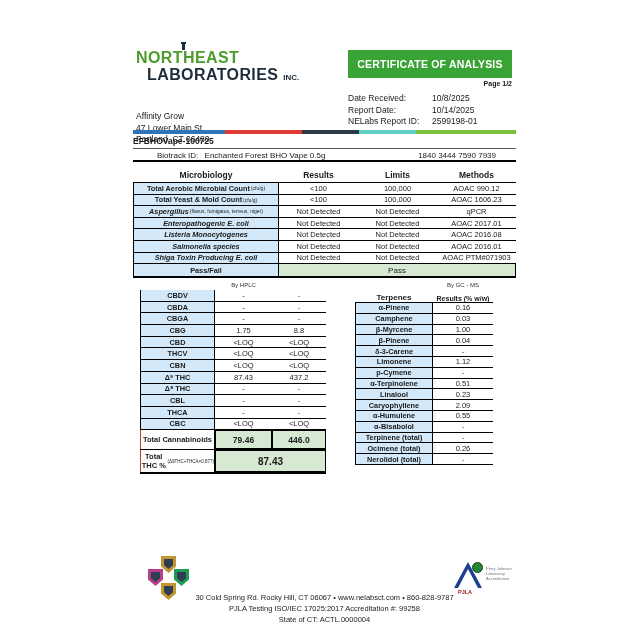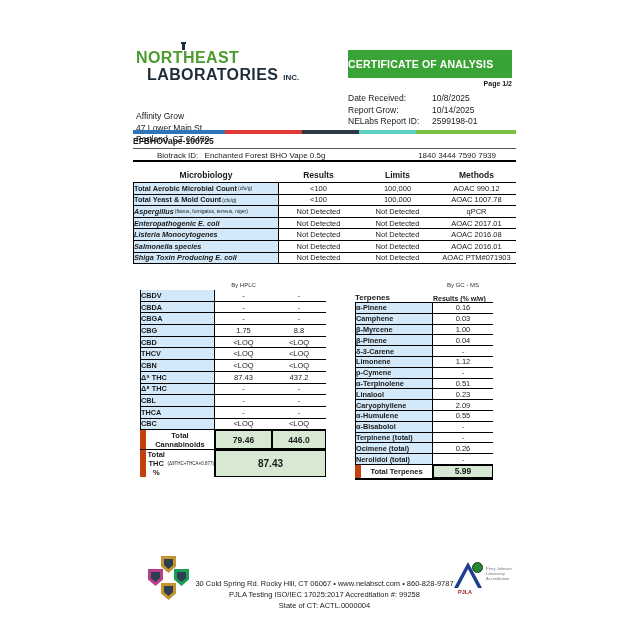--- a/index.html
+++ b/index.html
@@ -8,21 +8,21 @@
 
   
   .logo{position:absolute;left:136px;top:50px}
   .logo-l1{position:relative;font-size:16px;font-weight:bold;color:#4c9c2d;letter-spacing:.4px;line-height:16px}
   .vial{position:absolute;left:46px;top:-6px;width:3px;height:6px;background:#1e2c3a}
   .vial::before{content:"";position:absolute;left:-1px;top:-2px;width:5px;height:2px;background:#1e2c3a}
   .logo-l2{font-size:16px;font-weight:bold;color:#1e2c3a;margin-left:11px;letter-spacing:.4px;line-height:17px}
   .logo-inc{font-size:8px;letter-spacing:0}
   .client{position:absolute;left:136px;top:111px;font-size:8.5px;line-height:11.5px}
   .banner{position:absolute;left:348px;top:50px;width:164px;height:28px;background:#3aa336;color:#fff;
-          font-size:10.5px;font-weight:bold;line-height:28px;letter-spacing:.2px}
+          font-size:10.5px;font-weight:bold;text-align:center;line-height:28px;letter-spacing:.2px}
   .page-label{position:absolute;left:348px;top:80px;width:164px;text-align:right;font-size:7px;font-weight:bold}
   .meta{position:absolute;left:348px;top:93px;font-size:8.5px;line-height:11.5px}
   .meta-row{display:flex}
   .meta-label{width:84px}
 
   
   .colorbar{position:absolute;left:133px;top:130px;width:383px;height:4px;display:flex}
   .seg{height:100%}
   .seg1{width:24%;background:#2e74b8}.seg2{width:20%;background:#e03a36}
   .seg3{width:15%;background:#2c3a46}.seg4{width:15%;background:#5ed0c2}.seg5{width:26%;background:#7cc142}
@@ -30,27 +30,27 @@
   
   .sampleblock{position:absolute;left:133px;top:135px;width:383px}
   .sample-id{font-size:8.5px;font-weight:bold;height:13px;line-height:13px;border-bottom:1px solid #555}
   .biotrack{position:relative;font-size:8px;height:13px;line-height:13px;border-bottom:2.5px solid #000;padding-left:24px;box-sizing:border-box}
   .bt-name{margin-left:4px}
   .bt-num{position:absolute;right:20px;top:0}
 
   
   .trow{display:grid;align-items:center;text-align:center;box-sizing:border-box}
   .lcell{background:#d3e8f8;border-left:1px solid #000;border-right:1px solid #000;height:100%;
-         display:flex;align-items:center;justify-content:flex-start;font-weight:bold;font-size:7.3px;box-sizing:border-box}
+         display:flex;align-items:center;justify-content:center;font-weight:bold;font-size:7.3px;box-sizing:border-box}
   .lcell .note{font-size:5px;font-weight:normal;margin-left:1px}
   .it .nm{font-style:italic}
   .vcell{font-size:7.5px}
   .gcell{background:#d7e9d2;border:1px solid #000;height:100%;display:flex;align-items:center;justify-content:center;
          font-weight:bold;font-size:8.5px;box-sizing:border-box}
-  .wlabel{background:#fff;border-left:6px solid #c2410c;border-right:1px solid #000;height:100%;display:flex;
+  .wlabel{background:#fff;border-left:1px solid #c2410c;border-right:1px solid #000;height:100%;display:flex;
           align-items:center;justify-content:center;font-weight:bold;font-size:7.5px;box-sizing:border-box}
 
   
   .micro{position:absolute;left:133px;top:169px;width:383px}
   .mhead{display:grid;grid-template-columns:146px 79px 79px 79px;height:13px;line-height:12px;
          font-weight:bold;font-size:8.5px;border-bottom:1.6px solid #000;text-align:center}
   .mrow{grid-template-columns:146px 79px 79px 79px;height:11.6px;border-bottom:1.4px solid #000}
   .passrow{grid-template-columns:146px 237px;height:14px;border-bottom:2.5px solid #000}
   .passvalue{background:#d7e9d2;border-right:1px solid #000;height:100%;display:flex;align-items:center;
              justify-content:center;font-size:8px;box-sizing:border-box}
@@ -66,36 +66,36 @@
   .crow{grid-template-columns:75px 57px 54px;height:11.7px;border-bottom:1.3px solid #000}
   .ctotal{grid-template-columns:75px 57px 54px;height:20px;border-bottom:1.4px solid #000}
   .cthc{grid-template-columns:75px 111px;height:24px;border-bottom:2.5px solid #000}
   .cthc .gcell{font-size:10px}
   .formula{font-size:4.5px;font-weight:normal;margin-left:1px}
 
   
   .terp{position:absolute;left:355px;top:281px;width:138px}
   .terp .caption{width:60px;margin-left:78px;text-align:center}
   .thead{display:grid;grid-template-columns:78px 60px;height:12px;font-weight:bold;
-         border-bottom:1.6px solid #000;align-items:end}
+         border-bottom:1.6px solid #000;text-align:center;align-items:end}
   .thead .c0{font-size:8px}
   .thead .cx{font-size:7px;white-space:nowrap}
   .trow3{grid-template-columns:78px 60px;height:10.8px;border-bottom:1.2px solid #000}
   .ttotal{grid-template-columns:78px 60px;height:15px;border-bottom:2.5px solid #000}
 
   
   .badges{position:absolute;left:148px;top:556px;width:44px;height:46px}
   .badge{position:absolute;width:15px;height:17px;clip-path:polygon(0 0,100% 0,100% 62%,50% 100%,0 62%)}
   .badge::after{content:"";position:absolute;left:3px;top:3px;right:3px;bottom:4px;background:#2c3e50;
                 clip-path:polygon(0 0,100% 0,100% 62%,50% 100%,0 62%)}
   .badge-top{left:13px;top:0;background:#c49433}
   .badge-left{left:0;top:13px;background:#b73e8a}
   .badge-right{left:26px;top:13px;background:#1f9d55}
   .badge-bottom{left:13px;top:27px;background:#c49433}
-  .footer-text{position:absolute;left:133px;top:578px;width:383px;text-align:center;font-size:7.5px;line-height:11px;color:#222}
+  .footer-text{position:absolute;left:133px;top:592px;width:383px;text-align:center;font-size:7.5px;line-height:11px;color:#222}
   .pjla{position:absolute;left:448px;top:560px;width:70px;height:40px}
   .pjla-tri-outer{position:absolute;left:6px;top:2px;width:0;height:0;
                   border-left:14px solid transparent;border-right:14px solid transparent;border-bottom:26px solid #1d3f8f}
   .pjla-tri-inner{position:absolute;left:10px;top:9px;width:0;height:0;
                   border-left:10px solid transparent;border-right:10px solid transparent;border-bottom:19px solid #fff}
   .pjla-globe{position:absolute;left:24px;top:2px;width:11px;height:11px;border-radius:50%;background:#1f8a33;border:1px solid #333;box-sizing:border-box}
   .pjla-sidetext{position:absolute;left:38px;top:6px;width:34px;font-size:4px;line-height:5px;color:#777;text-align:left}
   .pjla-label{position:absolute;left:10px;top:29px;font-size:5.5px;font-weight:bold;color:#a02020}
 </style>
 </head>
@@ -122,21 +122,21 @@
 
   <div class="banner">CERTIFICATE OF ANALYSIS</div>
   <div class="page-label">Page 1/2</div>
 
   <div class="meta">
     <div class="meta-row">
       <span class="meta-label">Date Received:</span>
       <span class="meta-value">10/8/2025</span>
     </div>
     <div class="meta-row">
-      <span class="meta-label">Report Grow:</span>
+      <span class="meta-label">Report Date:</span>
       <span class="meta-value">10/14/2025</span>
     </div>
     <div class="meta-row">
       <span class="meta-label">NELabs Report ID:</span>
       <span class="meta-value">2599198-01</span>
     </div>
   </div>
 
   <div class="colorbar">
     <span class="seg seg1"></span>
@@ -172,21 +172,21 @@
           <div class="vcell">100,000</div>
           <div class="vcell">AOAC 990.12</div>
         </div>
         <div class="trow mrow">
           <div class="lcell">
             <span class="nm">Total Yeast &amp; Mold Count</span>
             <span class="note">(cfu/g)</span>
           </div>
           <div class="vcell">&lt;100</div>
           <div class="vcell">100,000</div>
-          <div class="vcell">AOAC 1007.78</div>
+          <div class="vcell">AOAC 1606.23</div>
         </div>
         <div class="trow mrow it">
           <div class="lcell">
             <span class="nm">Aspergillus</span>
             <span class="note">(flavus, fumigatus, terreus, niger)</span>
           </div>
           <div class="vcell">Not Detected</div>
           <div class="vcell">Not Detected</div>
           <div class="vcell">qPCR</div>
         </div>
@@ -216,20 +216,24 @@
         </div>
         <div class="trow mrow it">
           <div class="lcell">
             <span class="nm">Shiga Toxin Producing E. coli</span>
           </div>
           <div class="vcell">Not Detected</div>
           <div class="vcell">Not Detected</div>
           <div class="vcell">AOAC PTM#071903</div>
         </div>
       </div>
+    <div class="trow passrow">
+      <div class="lcell">Pass/Fail</div>
+      <div class="passvalue">Pass</div>
+    </div>
   </div>
 
   <div class="cann">
     <div class="caption">By HPLC</div>
     <div>
         <div class="trow crow">
           <div class="lcell">
             <span class="nm">CBDV</span>
           </div>
           <div class="vcell">-</div>
@@ -418,24 +422,20 @@
           </div>
           <div class="vcell">0.26</div>
         </div>
         <div class="trow trow3">
           <div class="lcell">
             <span class="nm">Nerolidol (total)</span>
           </div>
           <div class="vcell">-</div>
         </div>
       </div>
-    <div class="trow ttotal">
-      <div class="wlabel">Total Terpenes</div>
-      <div class="gcell">5.99</div>
-    </div>
   </div>
 
   <div class="badges">
     <span class="badge badge-top"></span>
     <span class="badge badge-left"></span>
     <span class="badge badge-right"></span>
     <span class="badge badge-bottom"></span>
   </div>
 
   <div class="footer-text">

